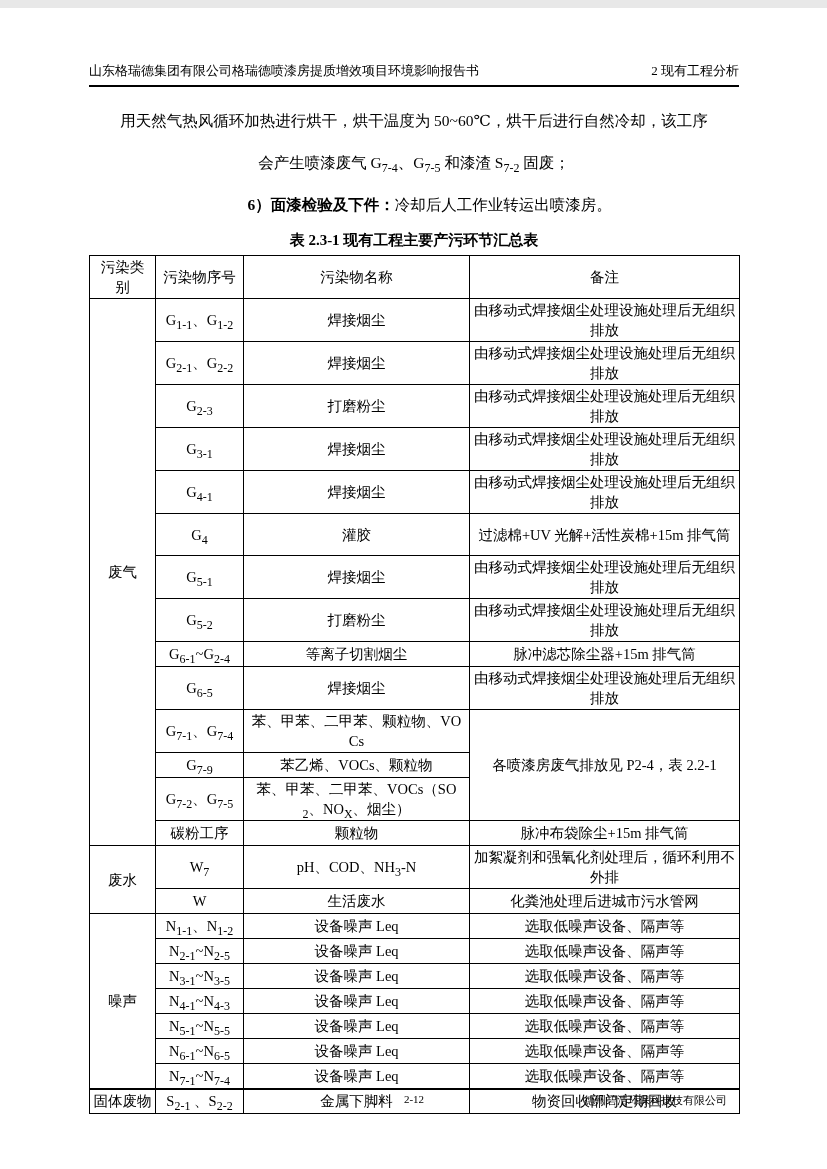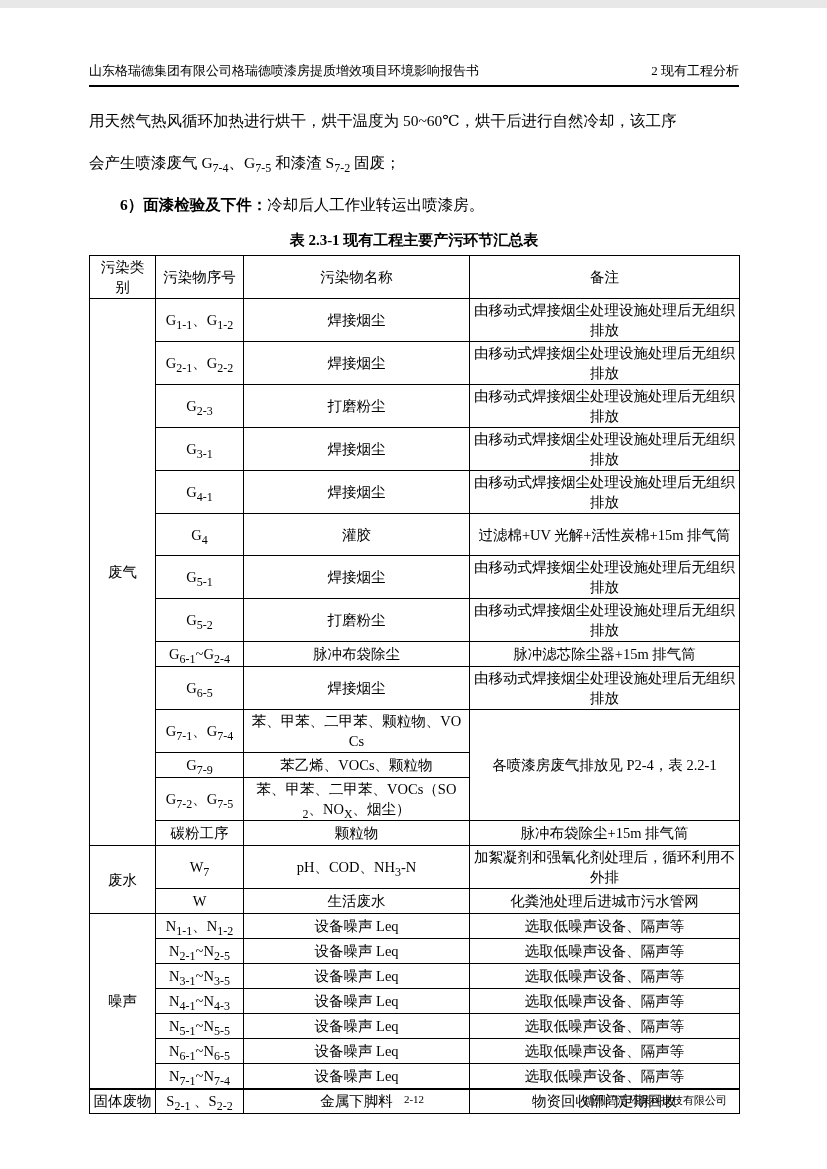--- a/index.html
+++ b/index.html
@@ -7,21 +7,21 @@
   .page {
     width:827px; height:1169px; margin:8px auto; background:#ffffff;
     position:relative; color:#000;
     font-family:"Liberation Serif","DejaVu Serif",serif;
     padding:54px 88px 0 89px;
   }
   .doc-header {
     display:flex; justify-content:space-between; align-items:flex-end;
     font-size:13px; border-bottom:2px solid #000; padding-bottom:5px;
   }
-  .body-text { font-size:15.5px; line-height:42px; margin-top:13px; }
+  .body-text { font-size:15.5px; line-height:42px; margin-top:13px;text-align:center; }
   .body-text p { margin:0; }
   .item6 { text-indent:31px; }
   .item6 b { font-weight:bold; }
   .table-title { text-align:center; font-weight:bold; font-size:15px; line-height:22px; margin-top:3px; }
   table.pol {
     border-collapse:collapse; table-layout:fixed; width:650px; margin-top:4px;
     font-size:14.5px;
   }
   table.pol td {
     border:1px solid #000; text-align:center; vertical-align:middle;
@@ -106,21 +106,21 @@
           <td>焊接烟尘</td>
           <td>由移动式焊接烟尘处理设施处理后无组织排放</td>
         </tr>
         <tr class="tall">
           <td>G<sub>5-2</sub></td>
           <td>打磨粉尘</td>
           <td>由移动式焊接烟尘处理设施处理后无组织排放</td>
         </tr>
         <tr>
           <td>G<sub>6-1</sub>~G<sub>2-4</sub></td>
-          <td>脉冲布袋除尘</td>
+          <td>等离子切割烟尘</td>
           <td>脉冲滤芯除尘器+15m 排气筒</td>
         </tr>
         <tr class="tall">
           <td>G<sub>6-5</sub></td>
           <td>焊接烟尘</td>
           <td>由移动式焊接烟尘处理设施处理后无组织排放</td>
         </tr>
         <tr>
           <td>G<sub>7-1</sub>、G<sub>7-4</sub></td>
           <td>苯、甲苯、二甲苯、颗粒物、VOCs</td>

